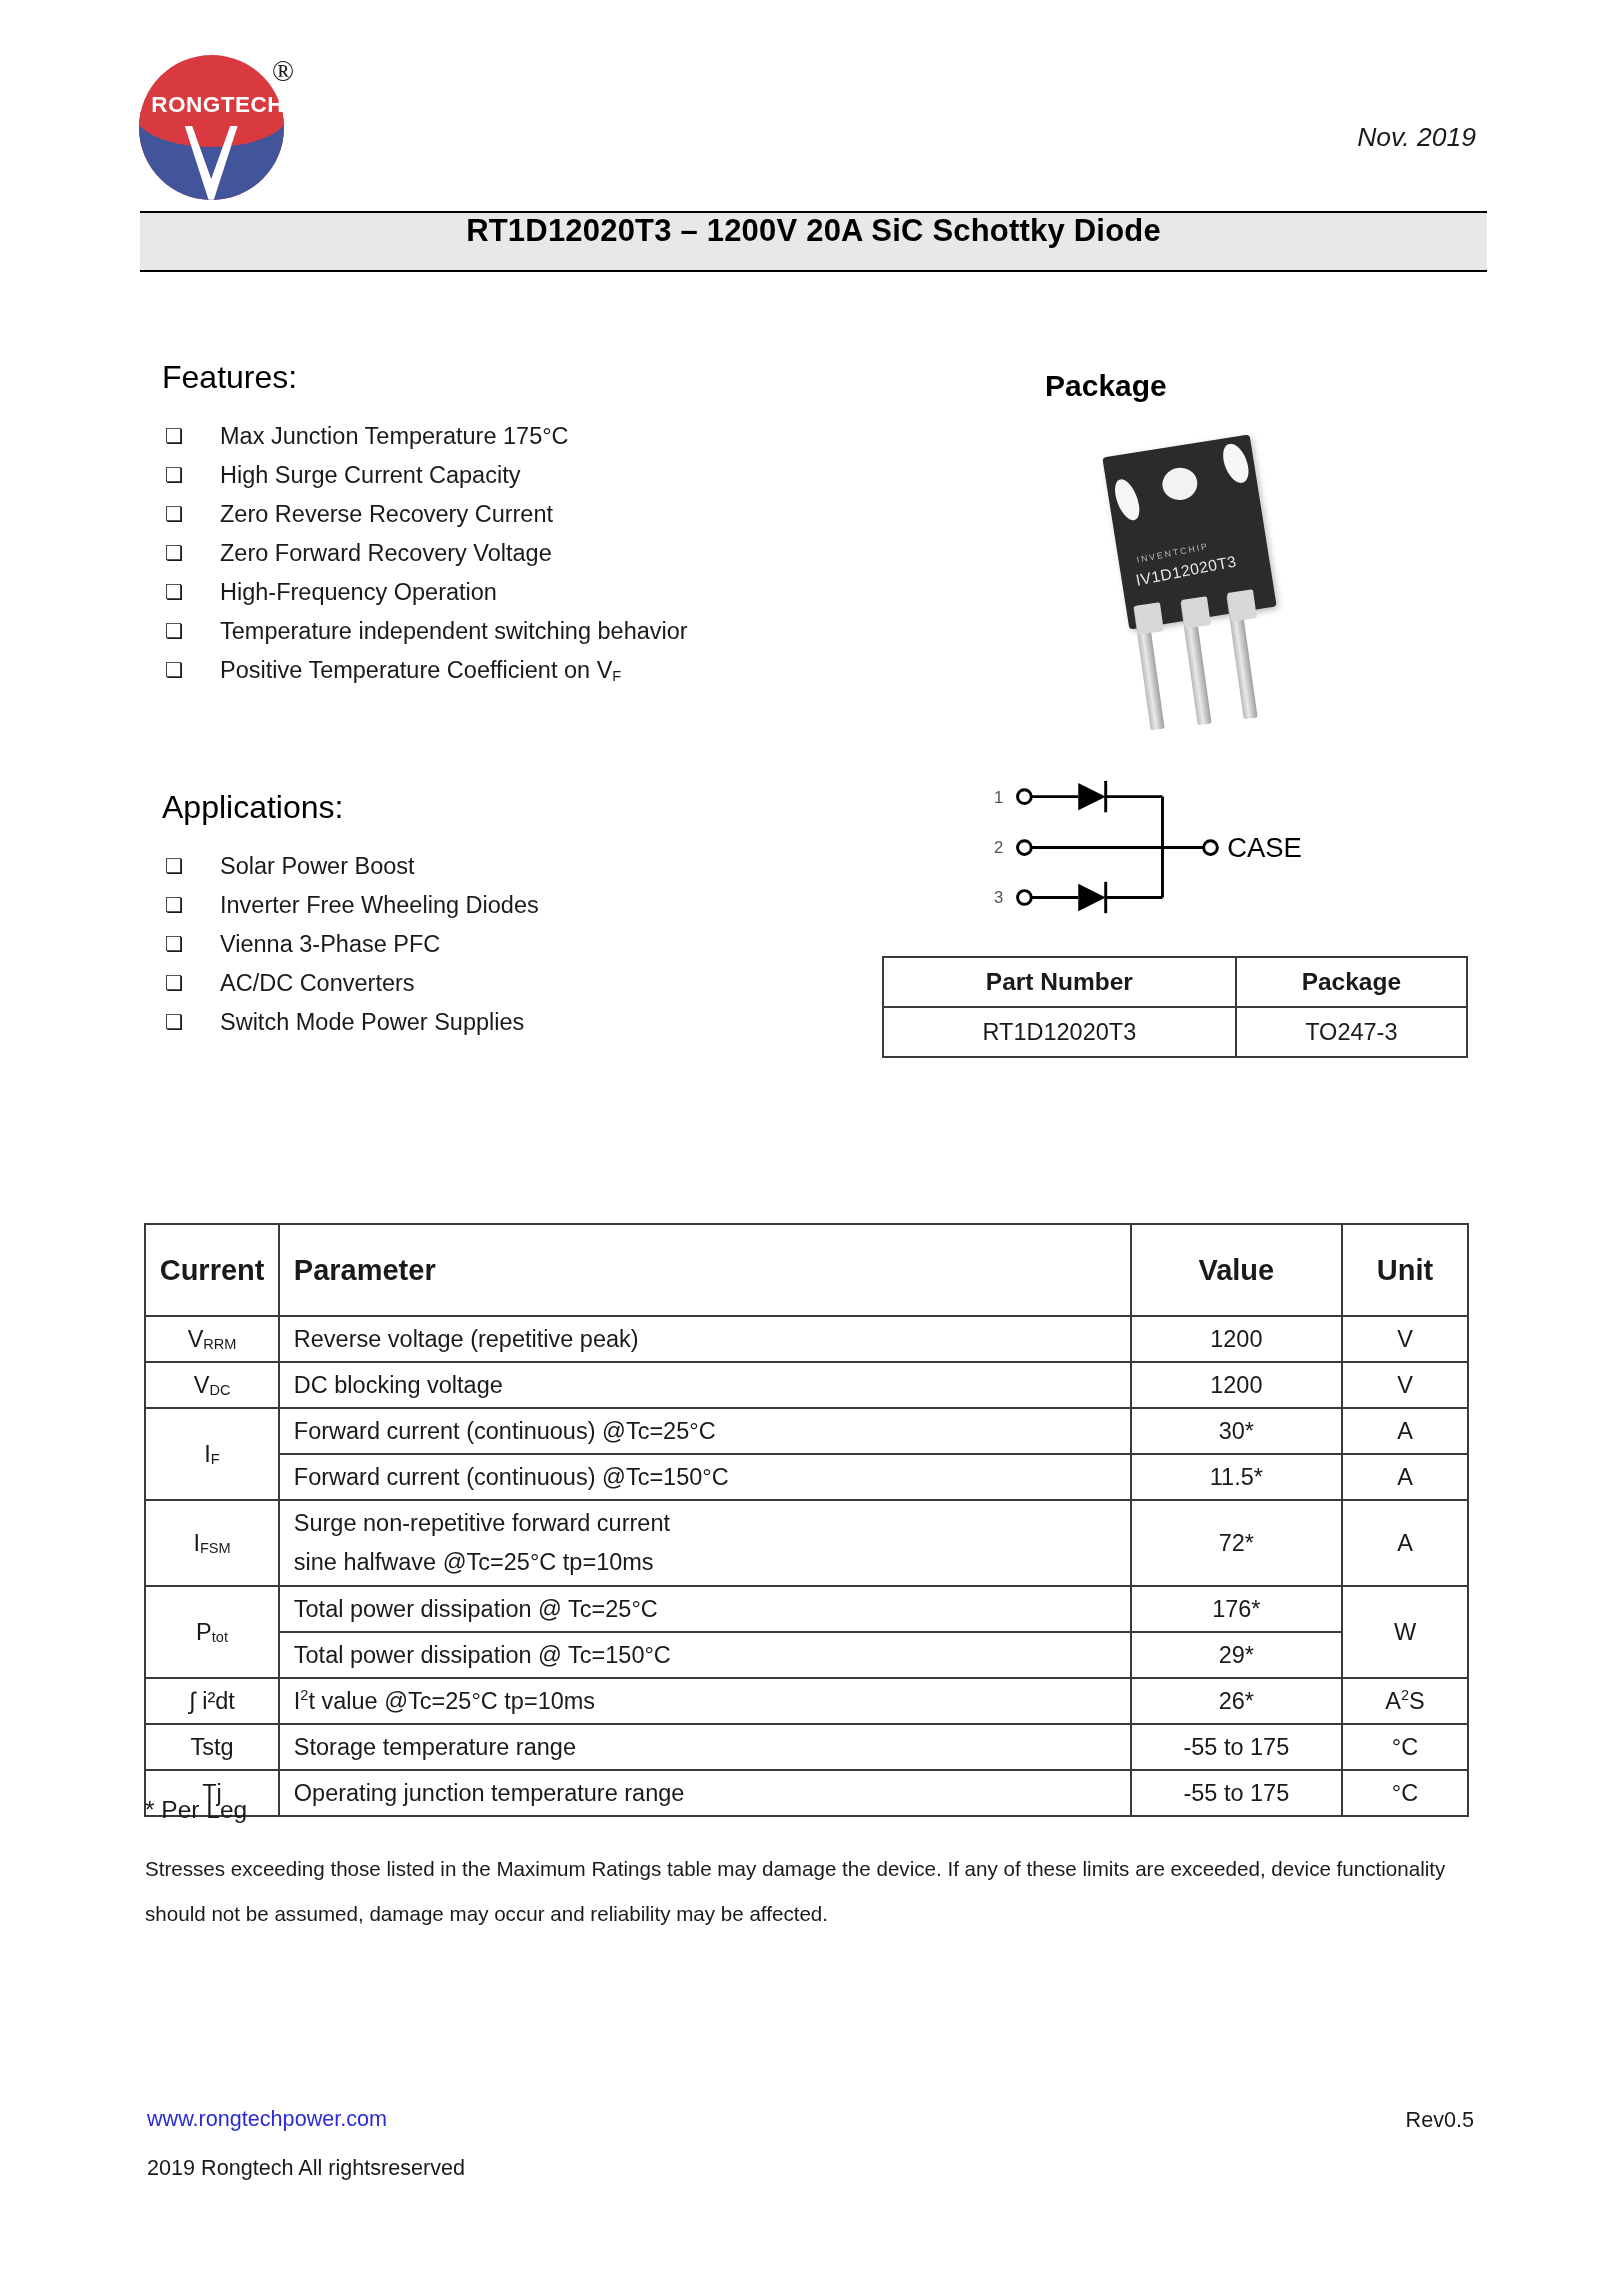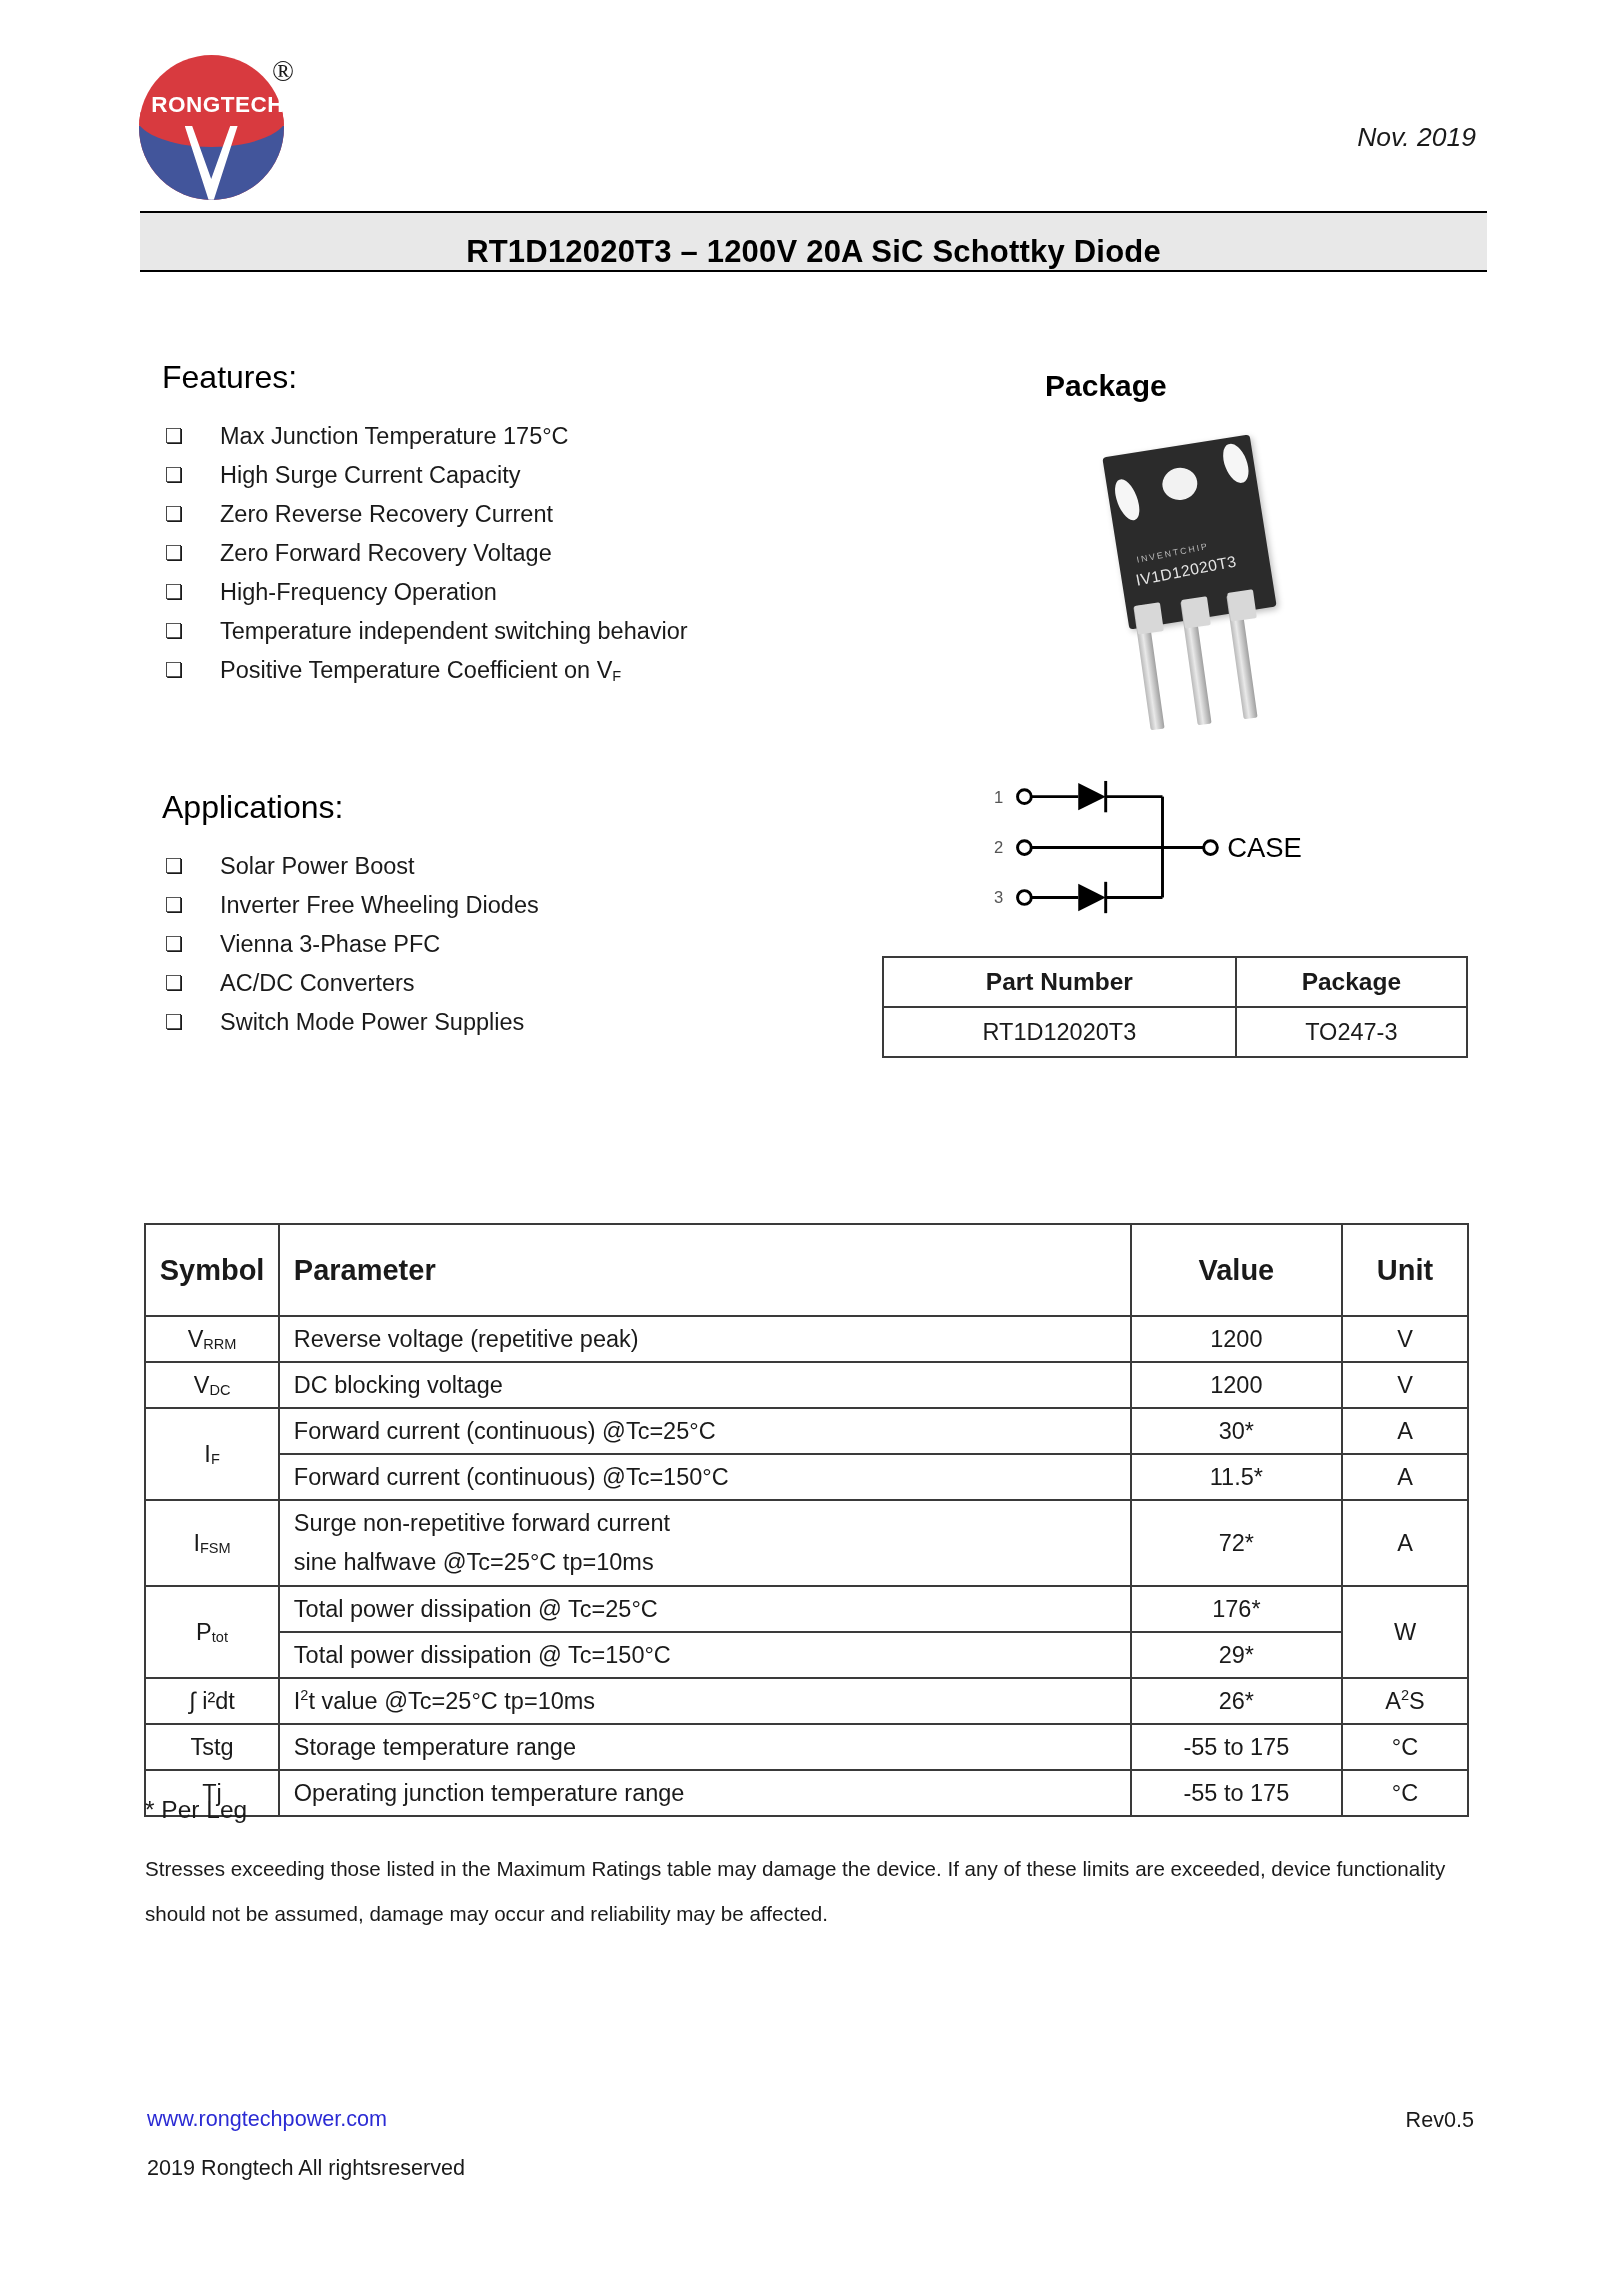--- a/index.html
+++ b/index.html
@@ -109,21 +109,21 @@
     position: absolute;
     left: 140px;
     top: 211px;
     width: 1347px;
     height: 61px;
     background: #e8e8e8;
     border-top: 2.9px solid #000000;
     border-bottom: 2.9px solid #000000;
     box-sizing: border-box;
     display: flex;
-    align-items: flex-end;
+    align-items: flex-start;
     justify-content: center;
   }
   .title-bar .title-text {
     font-size: 31px;
     font-weight: bold;
     color: #000000;
     letter-spacing: 0.2px;
   }
 
   
@@ -535,21 +535,21 @@
         <td>RT1D12020T3</td>
         <td>TO247-3</td>
       </tr>
     </tbody>
   </table>
 
 
   <table class="ratings-table">
     <thead>
       <tr>
-        <th class="c-sym">Symbol</th>
+        <th class="c-sym">Current</th>
         <th class="c-par">Parameter</th>
         <th class="c-val">Value</th>
         <th class="c-unit">Unit</th>
       </tr>
     </thead>
     <tbody id="ratings-body">
         <tr>
           <td class="c-sym">V<sub>RRM</sub></td>
           <td class="c-par row-std">Reverse voltage (repetitive peak)</td>
           <td class="c-val">1200</td>

